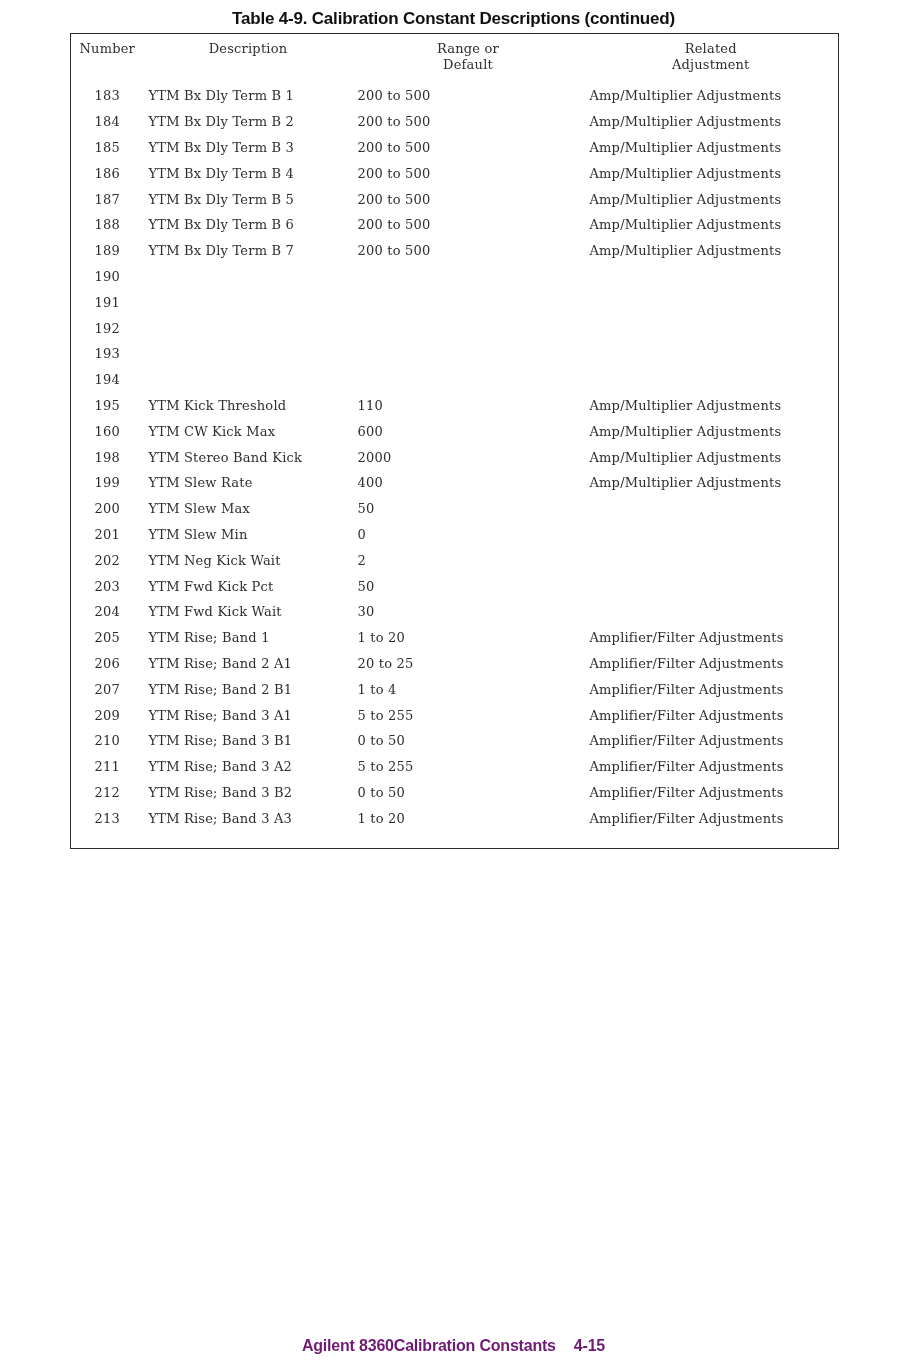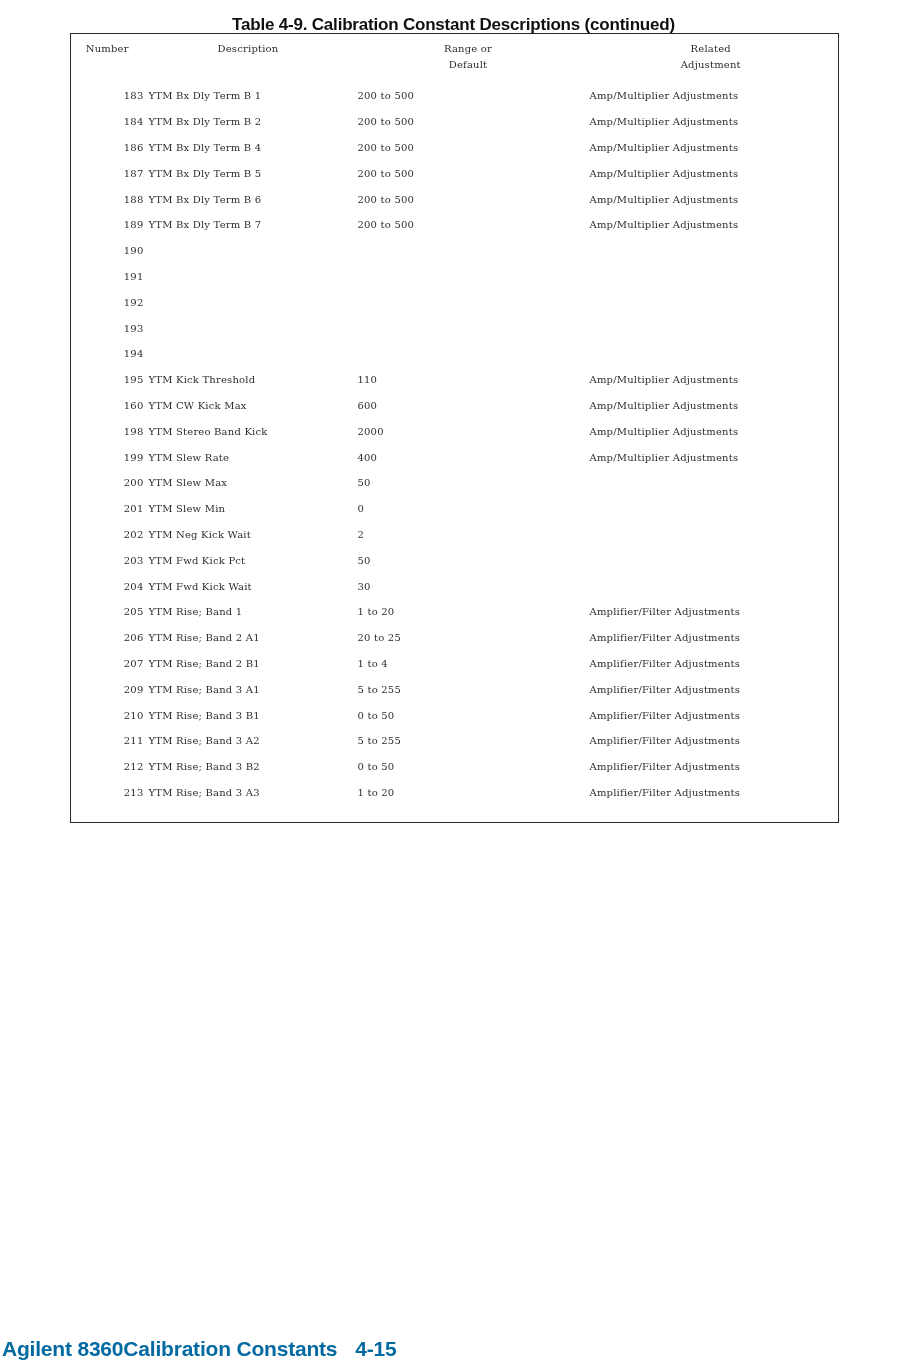--- a/index.html
+++ b/index.html
@@ -9,39 +9,39 @@
   }
   body {
     width: 907px;
     height: 1363px;
     position: relative;
     overflow: hidden;
     font-family: "Liberation Sans", sans-serif;
   }
   .title {
     position: absolute;
-    top: 15px;
+    top: 9px;
     left: 0;
     width: 907px;
     text-align: center;
     font-family: "Liberation Sans", sans-serif;
     font-weight: bold;
     font-size: 17px;
     letter-spacing: -0.2px;
     color: #101010;
   }
   table.cal-table {
     position: absolute;
     left: 70px;
     top: 33px;
     width: 768px;
     border-collapse: collapse;
     table-layout: fixed;
     font-family: "DejaVu Serif", serif;
-    font-size: 10px;
+    font-size: 13px;
     color: #2e2e2e;
     letter-spacing: 0.2px;
   }
   table.cal-table, table.cal-table th, table.cal-table td {
     border: 0 solid #2b2b2b;
   }
   table.cal-table {
     border-width: 1.5px;
   }
   th, td {
@@ -58,37 +58,37 @@
     text-align: center;
     line-height: 16px;
   }
   th.c1, th.c2, th.c3, td.c1, td.c2, td.c3 {
     border-left-width: 1px;
   }
   tbody td {
     height: 25.8px;
     vertical-align: middle;
   }
-  td.c0 { text-align: right; }
+  td.c0 { text-align: center; }
   td.c1 { padding-left: 5px; }
   td.c2 { padding-left: 5px; margin-left: 26px; }
   td.c3 { padding-left: 6px; }
   tr.spacer td { height: 17px; }
   .footer {
     position: absolute;
     left: 2px;
     top: 1337px;
     width: 903px;
     display: flex;
-    justify-content: flex-start;
+    justify-content: center;
     font-family: "Liberation Sans", sans-serif;
     font-weight: bold;
-    font-size: 21px;
+    font-size: 16px;
     letter-spacing: -0.2px;
-    color: #0369a1;
+    color: #701a75;
   }
   .footer .pg { margin-left: 18px; }
 </style>
 </head>
 <body>
 
 <div class="title">Table 4-9. Calibration Constant Descriptions (continued)</div>
 
 <table class="cal-table">
   <colgroup>
@@ -122,20 +122,26 @@
         <td class="c2">200 to 500</td>
         <td class="c3">Amp/Multiplier Adjustments</td>
       </tr>
       <tr>
         <td class="c0">184</td>
         <td class="c1">YTM Bx Dly Term B 2</td>
         <td class="c2">200 to 500</td>
         <td class="c3">Amp/Multiplier Adjustments</td>
       </tr>
       <tr>
+        <td class="c0">185</td>
+        <td class="c1">YTM Bx Dly Term B 3</td>
+        <td class="c2">200 to 500</td>
+        <td class="c3">Amp/Multiplier Adjustments</td>
+      </tr>
+      <tr>
         <td class="c0">186</td>
         <td class="c1">YTM Bx Dly Term B 4</td>
         <td class="c2">200 to 500</td>
         <td class="c3">Amp/Multiplier Adjustments</td>
       </tr>
       <tr>
         <td class="c0">187</td>
         <td class="c1">YTM Bx Dly Term B 5</td>
         <td class="c2">200 to 500</td>
         <td class="c3">Amp/Multiplier Adjustments</td>

